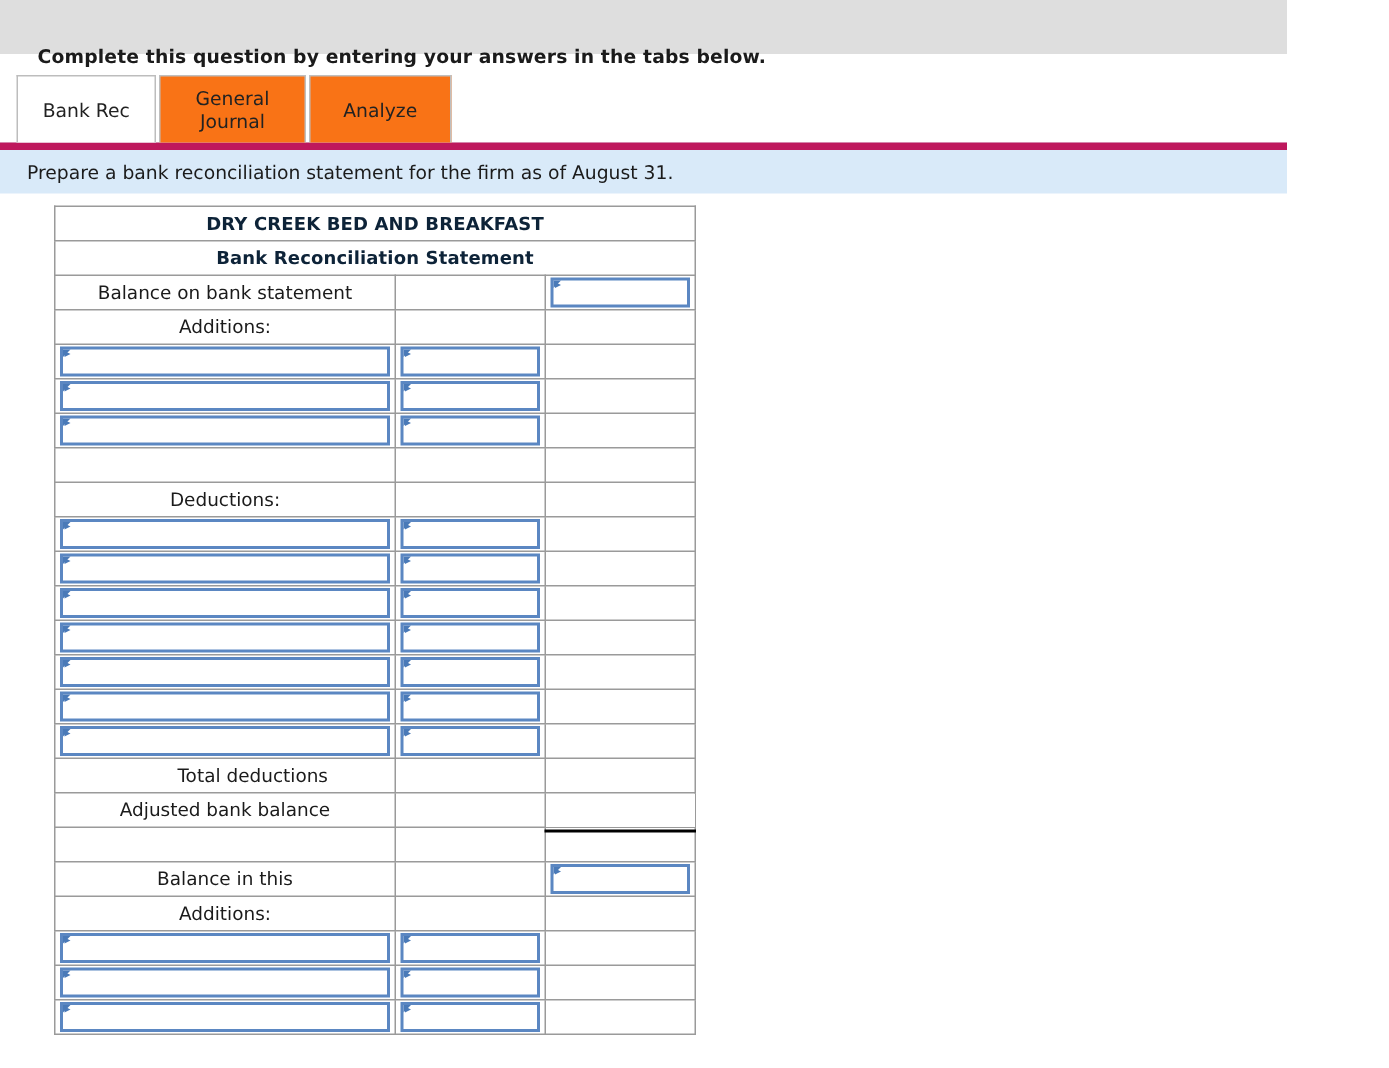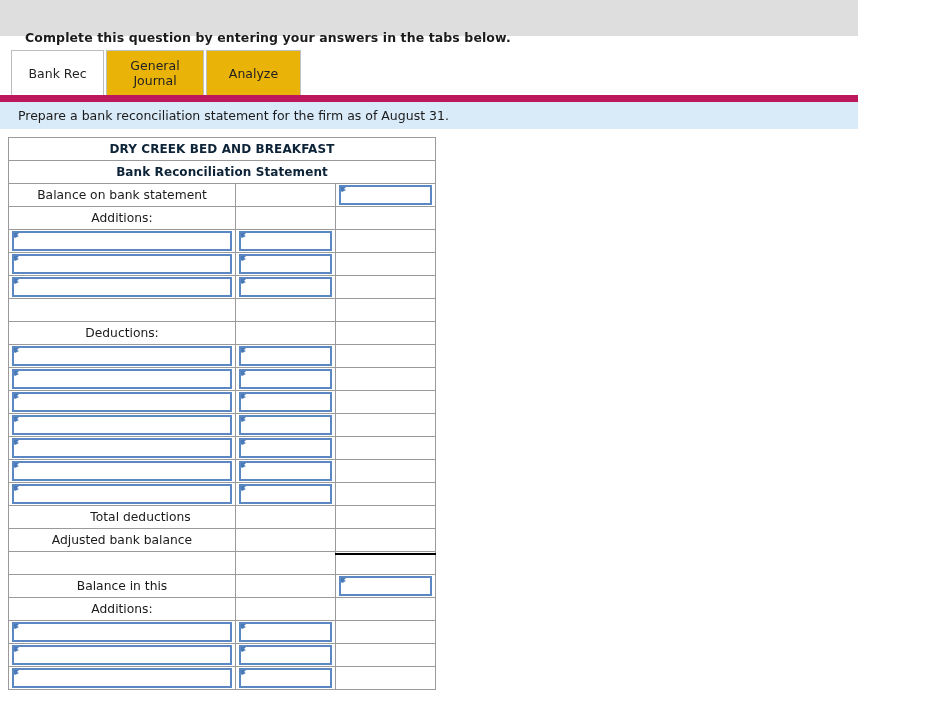--- a/index.html
+++ b/index.html
@@ -35,21 +35,21 @@
     width: 858px;
     padding-left: 11px;
     padding-top: 20px;
     display: flex;
     align-items: flex-end;
   }
   .tab {
     height: 45px;
     border: 1px solid #bfbfbf;
     border-bottom: none;
-    background: #eab308;
+    background: #f97316;
     display: flex;
     align-items: center;
     justify-content: center;
     text-align: center;
     font-size: 12.5px;
     color: #222;
     line-height: 15px;
     padding: 0 10px;
     margin-right: 2px;
     position: relative;
@@ -62,21 +62,21 @@
     background: #ffffff;
     border-color: #bdbdbd;
     z-index: 3;
   }
 
   
   .req-bar {
     width: 858px;
     height: 34px;
     background: #d9eaf9;
-    border-top: 7px solid #be185d;
+    border-top: 5px solid #be185d;
     display: flex;
     align-items: center;
     padding-left: 18px;
   }
   .req-bar .req-text {
     font-size: 12.5px;
     color: #1b1b1b;
   }
 
   
@@ -84,20 +84,21 @@
     margin-top: 8px;
     margin-left: 8px;
     width: 428px;
   }
   table.sheet {
     border-collapse: collapse;
     table-layout: fixed;
     width: 427px;
     font-size: 12.3px;
     color: #1b1b1b;
+    margin-left: 28px;
   }
   table.sheet col.c1 { width: 227px; }
   table.sheet col.c2 { width: 100px; }
   table.sheet col.c3 { width: 100px; }
 
   table.sheet td {
     border: 1px solid #9a9a9a;
     height: 23px;
     padding: 0 3px;
     vertical-align: middle;

